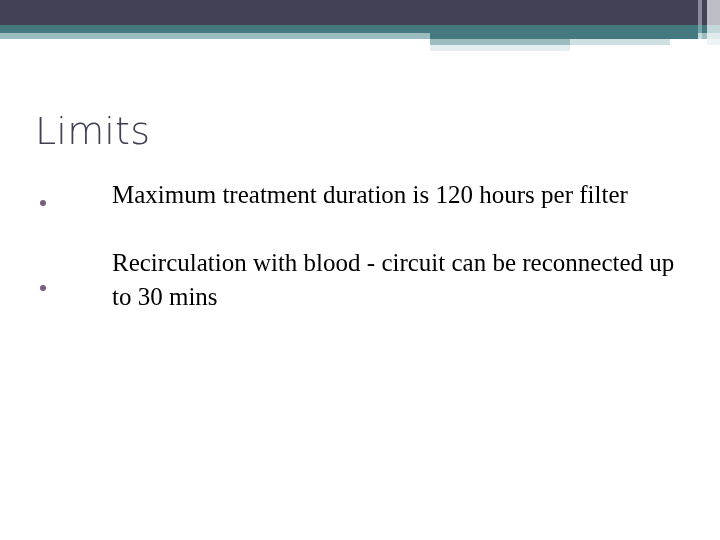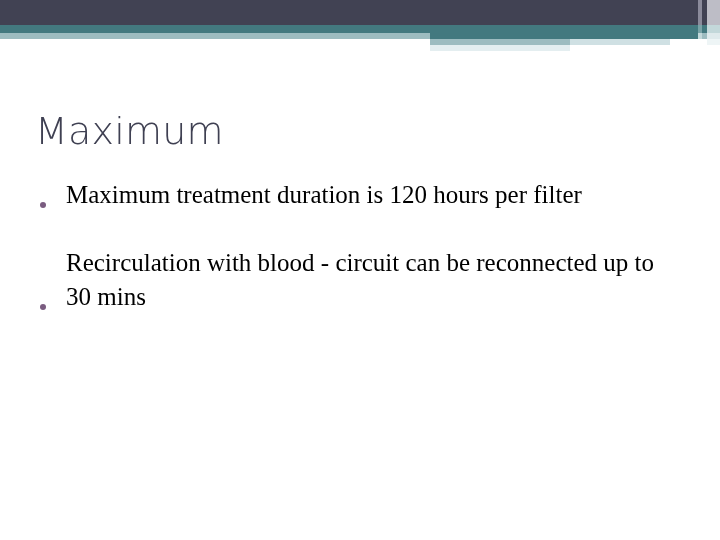--- a/index.html
+++ b/index.html
@@ -113,22 +113,23 @@
 
   
   .body {
     position: absolute;
     left: 40px;
     top: 178px;
     width: 640px;
   }
   .bullet-row {
     display: flex;
-    align-items: flex-end;
+    align-items: center;
     margin-bottom: 34px;
+    gap: 46px;
   }
   .bullet-row:last-child { margin-bottom: 12px; }
   .bullet-mark {
     flex: 0 0 auto;
     width: 26px;
     padding-top: 11px;
     text-align: left;
   }
   .bullet-dot {
     display: inline-block;
@@ -164,21 +165,21 @@
     <div class="stripe stripe-c"></div>
     <div class="stripe stripe-a2"></div>
     <div class="stripe stripe-b2"></div>
     <div class="stripe stripe-c2"></div>
     <div class="stripe stripe-a3"></div>
     <div class="stripe stripe-b3"></div>
     <div class="stripe stripe-c3"></div>
     <div class="stripe stripe-c4"></div>
   </div>
 
-  <div class="title">Maximum</div>
+  <div class="title">Limits</div>
 
   <div class="body">
 
     <div class="bullet-row">
       <span class="bullet-mark">
         <span class="bullet-dot"></span>
       </span>
       <span class="bullet-text">Maximum treatment duration is 120 hours per filter</span>
     </div>
 

